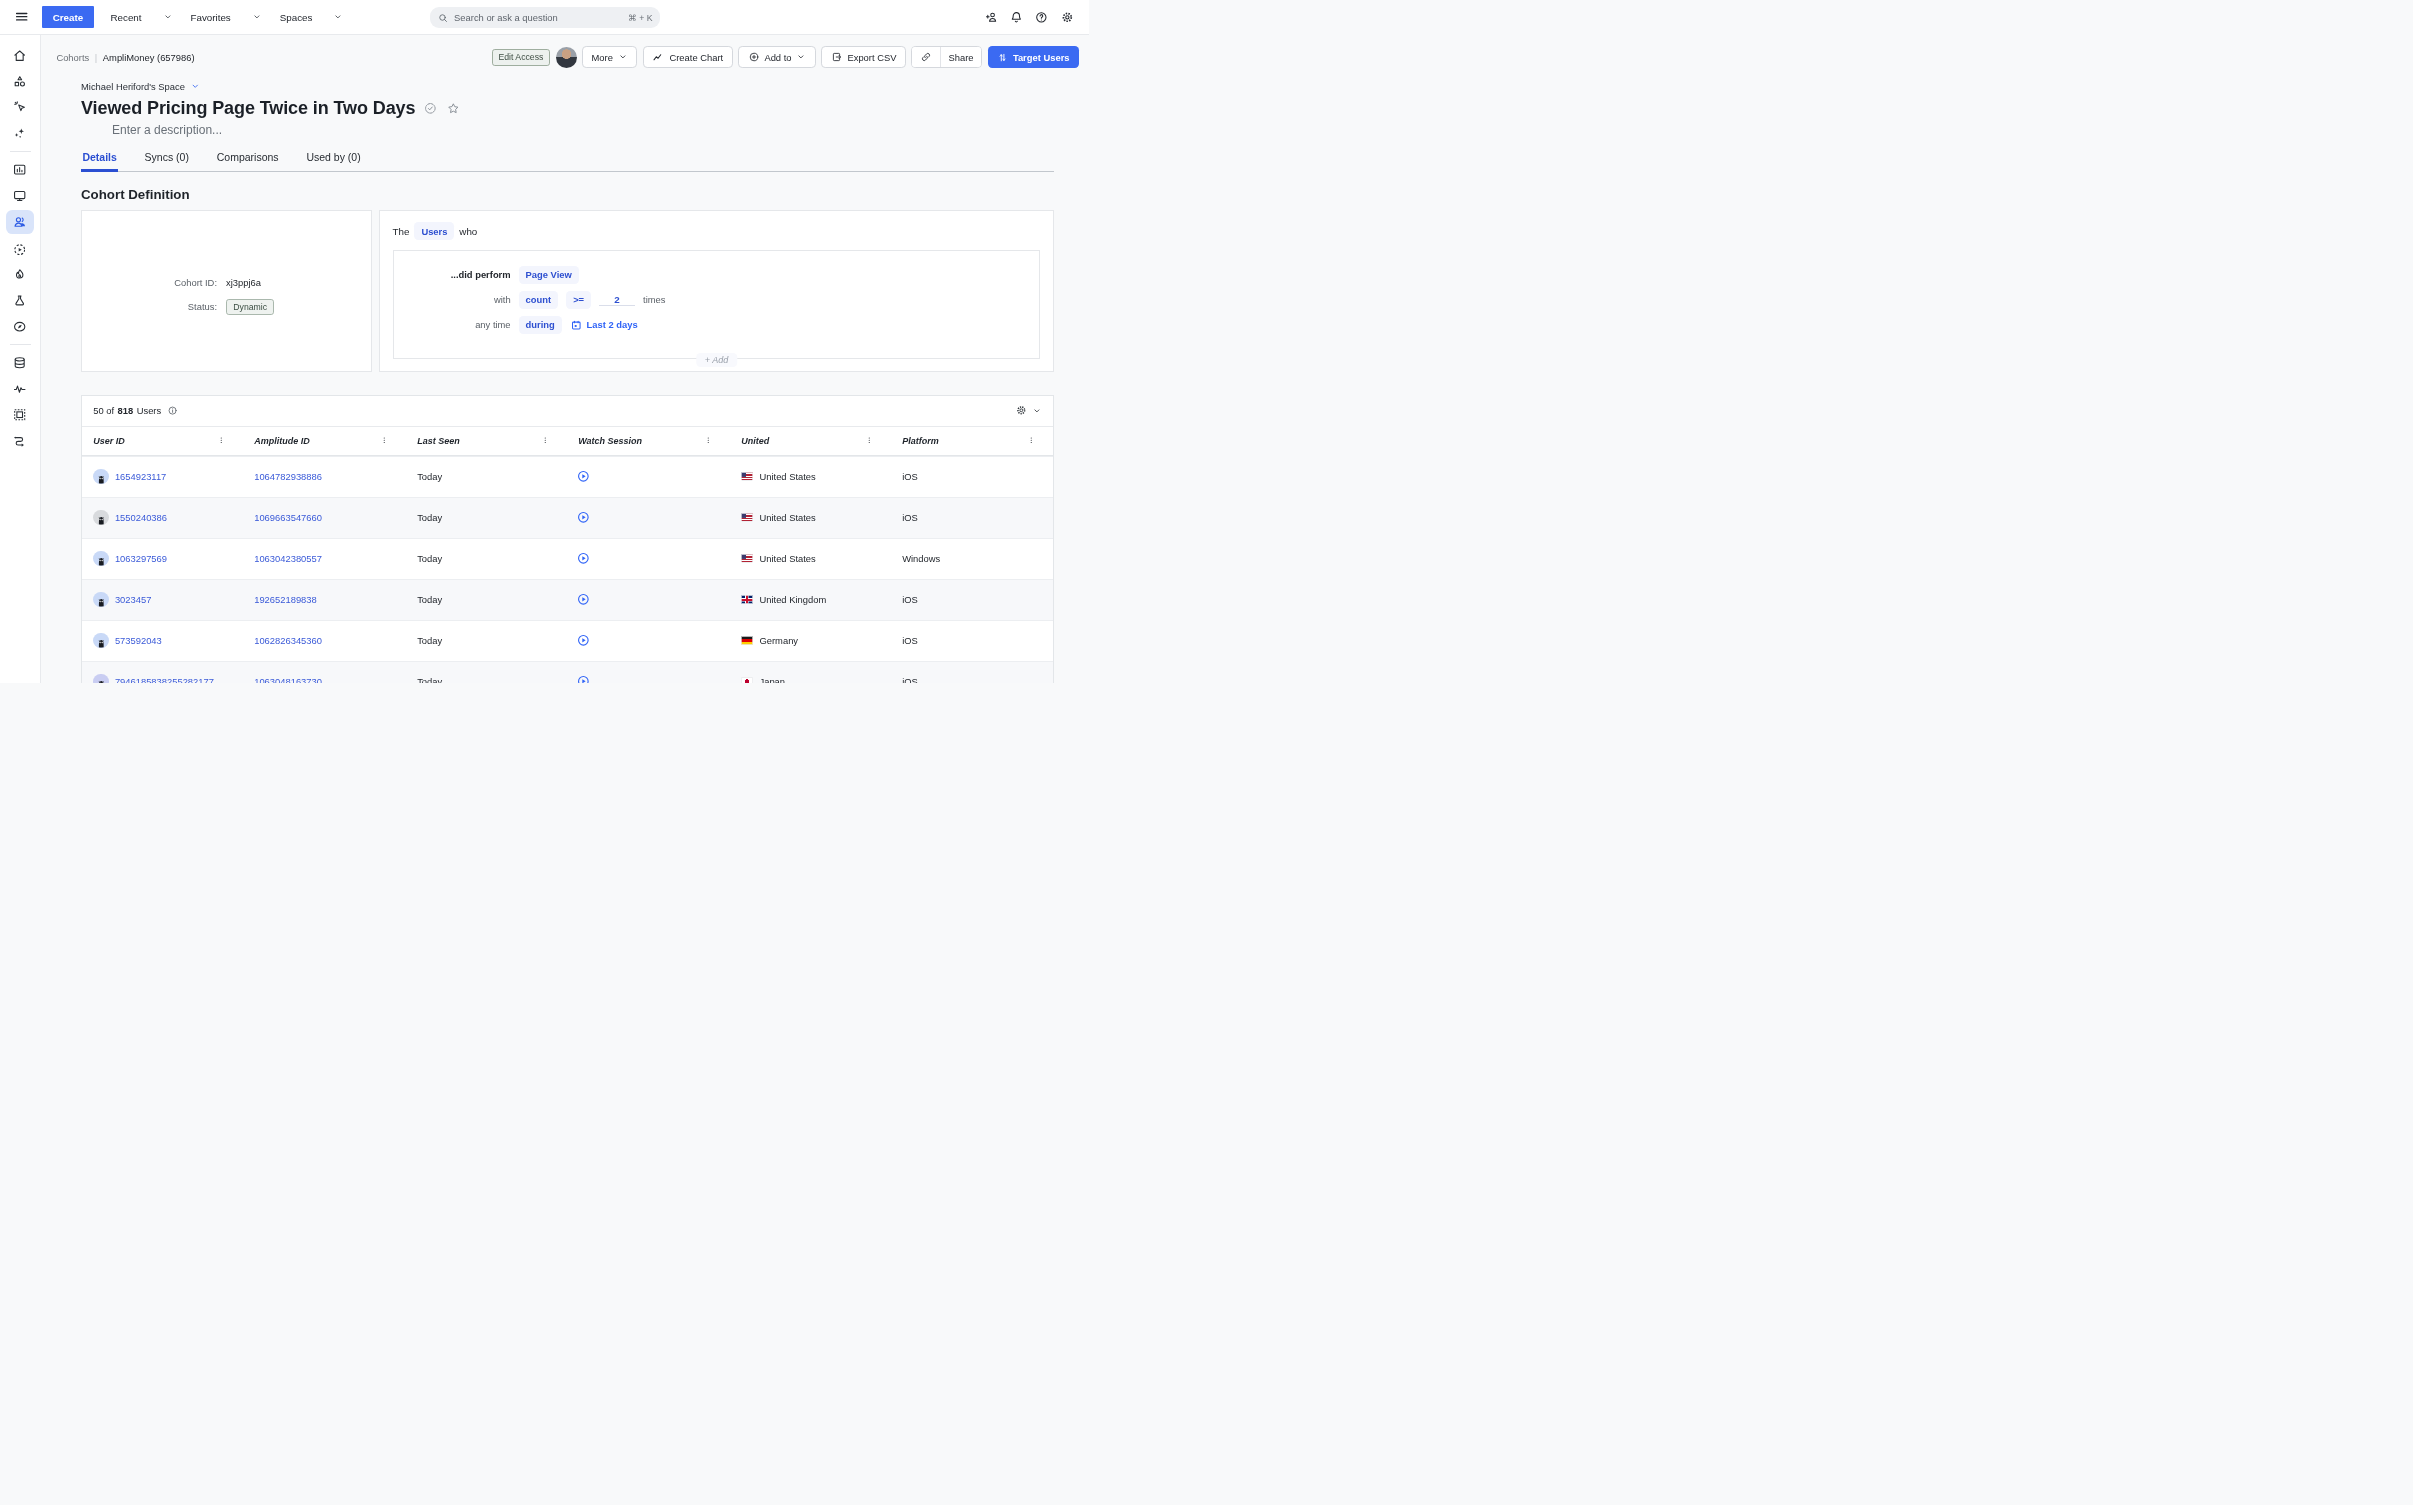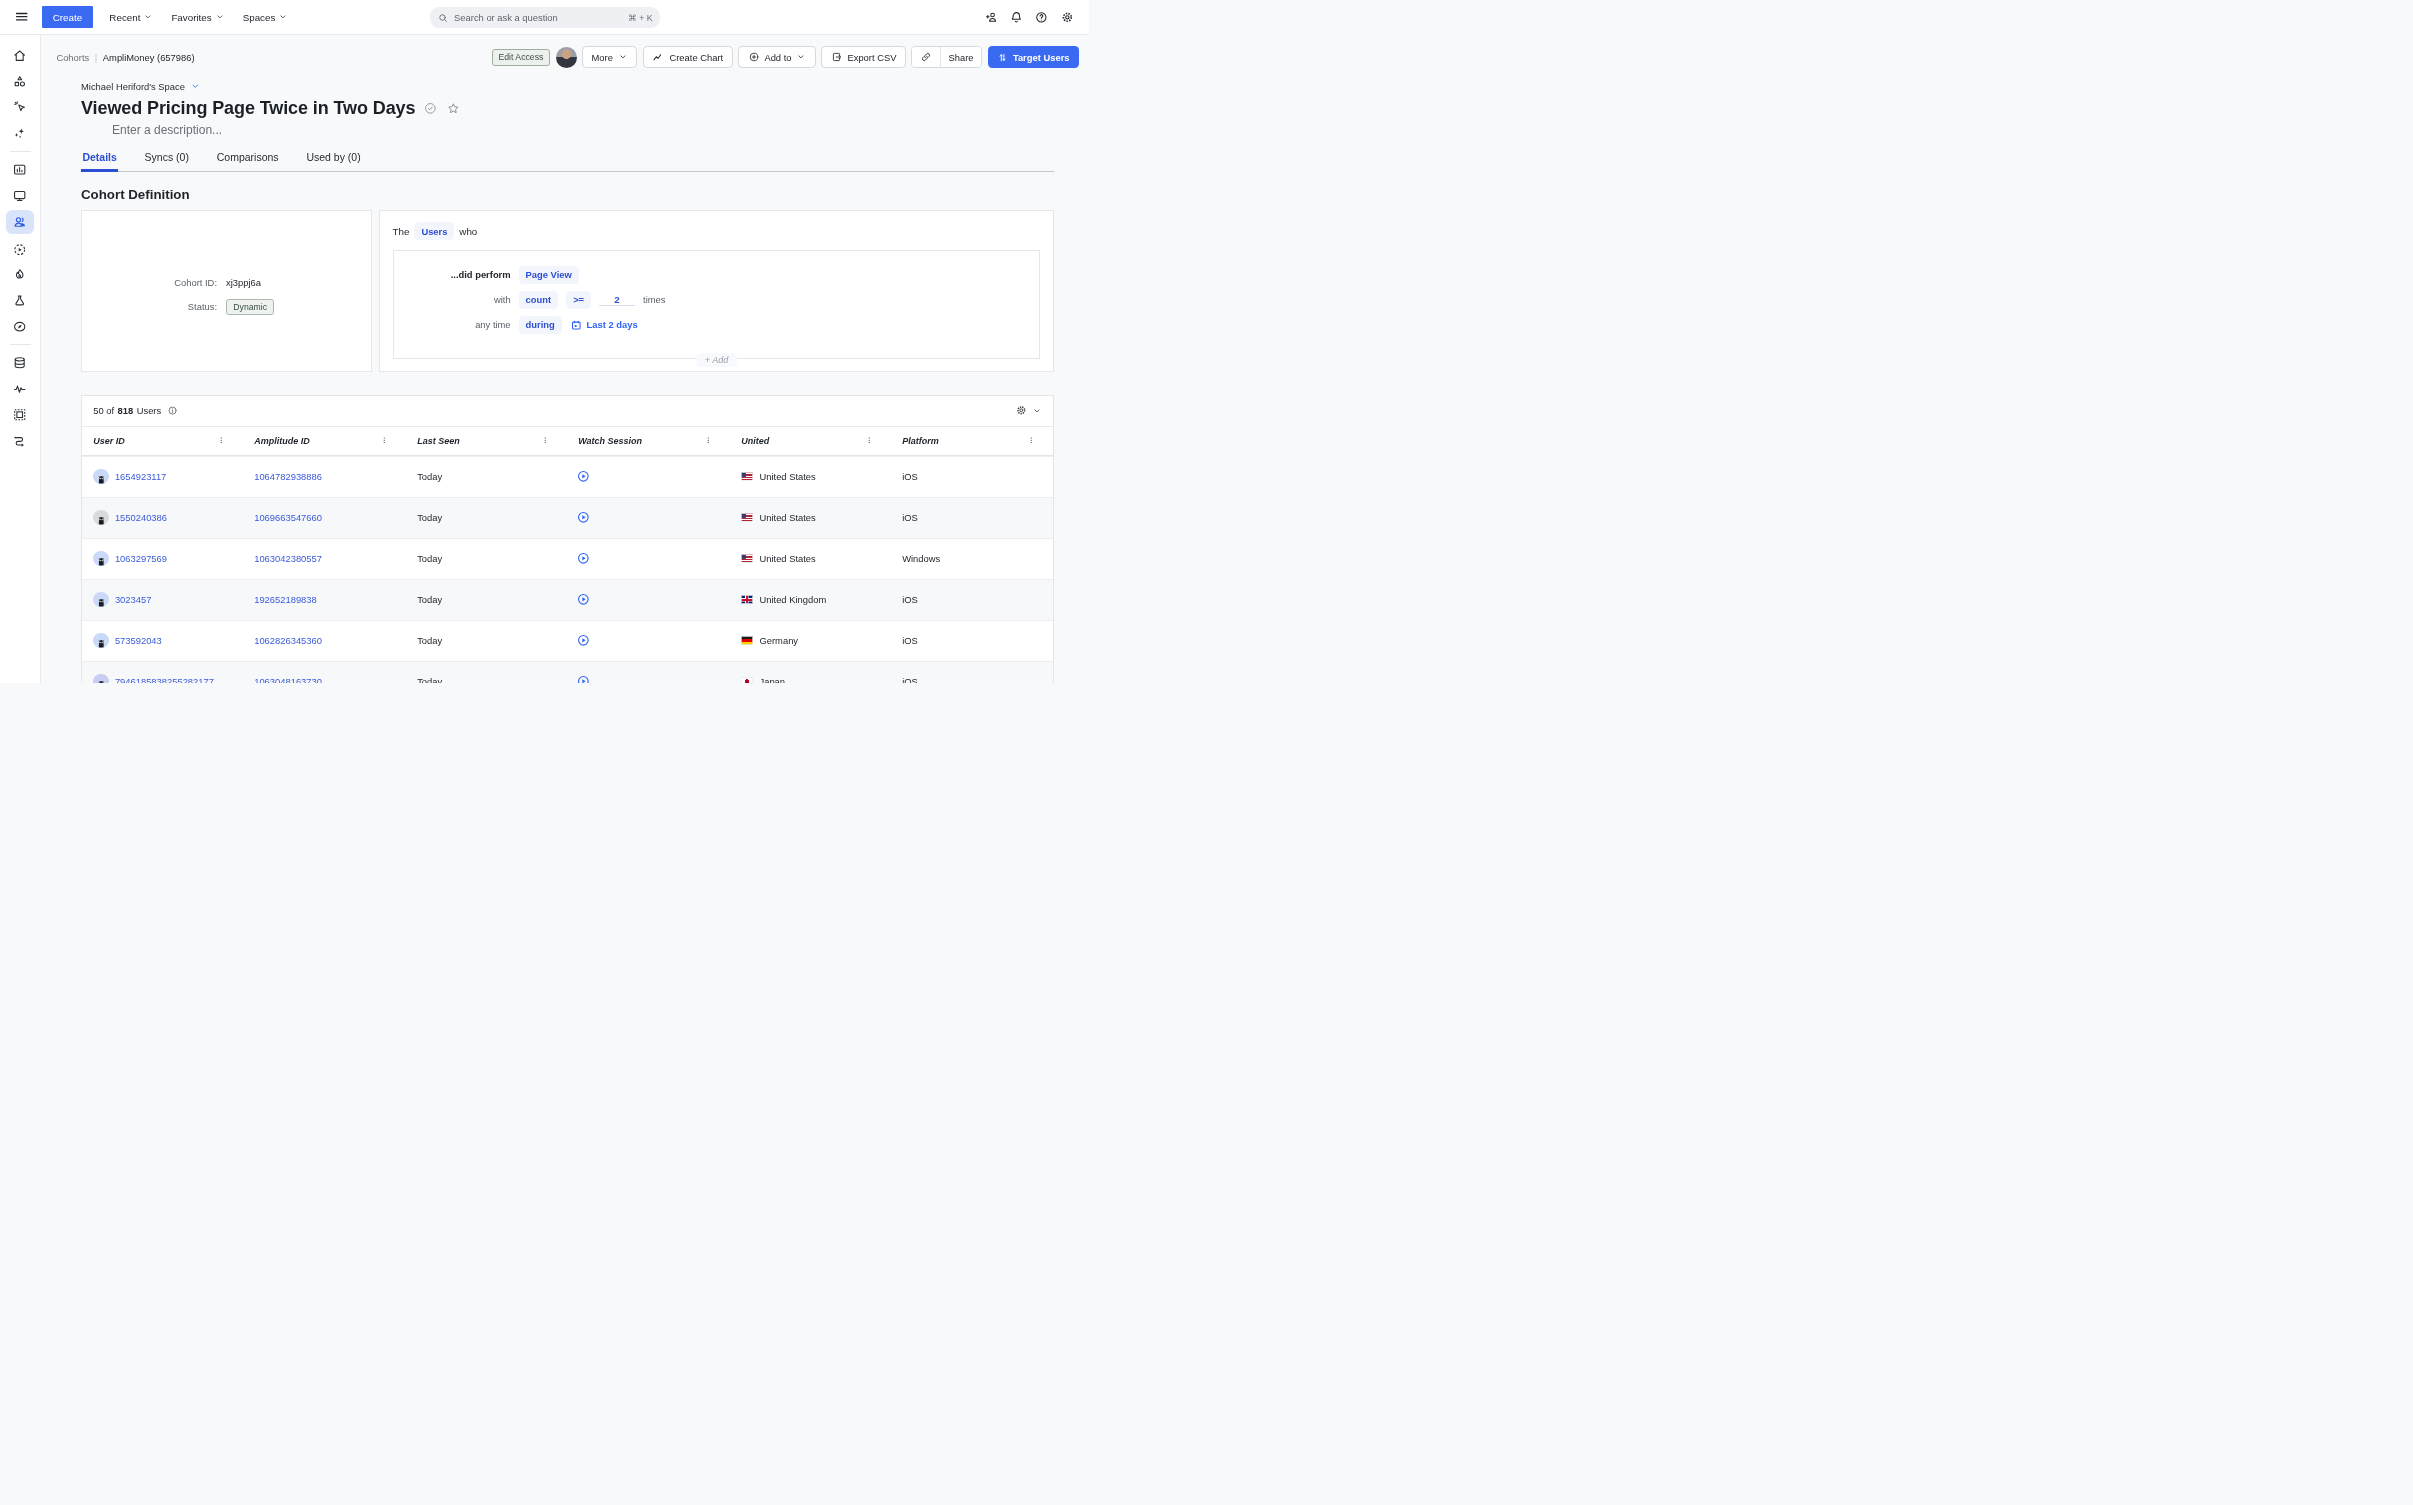--- a/index.html
+++ b/index.html
@@ -4,22 +4,22 @@
 <style>
   * { margin:0; padding:0; box-sizing:border-box; }
   html,body { width:1089px; height:683px; overflow:hidden; }
   body { font-family:"Liberation Sans", sans-serif; color:#23272d; background:#f8f9fa; font-size:9px; }
   .page { width:1089px; height:683px; position:relative; overflow:hidden; }
 
   
   .topbar { height:35px; background:#fff; border-bottom:0.7px solid #e8eaed; display:flex; align-items:center; padding:0 9.8px; position:relative; z-index:5; }
   .tb-left { display:flex; align-items:center; gap:4.2px; }
   .icon-btn { width:24px; height:24px; display:flex; align-items:center; justify-content:center; border-radius:4.2px; cursor:pointer; color:#23272e; background:none; border:none; }
-  .create-btn { background:#3b6af2; color:#fff; font-size:9.8px; font-weight:400; border:none; border-radius:1px; padding:5.6px 10.5px; margin:0 5.6px 0 4.2px; cursor:pointer; }
-  .nav-item { display:flex; align-items:center; gap:3px; font-size:9.8px; color:#23272e; padding:5.6px 7px; border-radius:4.2px; cursor:pointer; background:none; border:none; font-family:inherit; }
+  .create-btn { background:#3b6af2; color:#fff; font-size:9.8px; font-weight:700; border:none; border-radius:1px; padding:5.6px 10.5px; margin:0 5.6px 0 4.2px; cursor:pointer; }
+  .nav-item { display:flex; align-items:center; gap:21px; font-size:9.8px; color:#23272e; padding:5.6px 7px; border-radius:4.2px; cursor:pointer; background:none; border:none; font-family:inherit; }
   .nav-item .ic { color:#3a3f46; }
   .searchbar { position:absolute; left:50%; top:7px; transform:translateX(-50%); width:230px; height:21px; background:#eef0f3; border-radius:9px; display:flex; align-items:center; padding:0 7px; gap:5.6px; cursor:text; }
   .searchbar .ph { color:#5f656d; font-size:9.4px; flex:1; }
   .searchbar .kbd { color:#6a7077; font-size:8.7px; }
   .tb-right { margin-left:auto; display:flex; align-items:center; gap:1.4px; }
 
   
   .shell { display:flex; height:648px; }
   .sidebar { width:41px; background:#fff; border-right:0.7px solid #e8eaed; display:flex; flex-direction:column; align-items:center; padding-top:9.8px; gap:4.2px; flex:none; }
   .side-it { width:28px; height:21.6px; display:flex; align-items:center; justify-content:center; border-radius:6.3px; color:#2b3036; cursor:pointer; background:none; border:none; }

